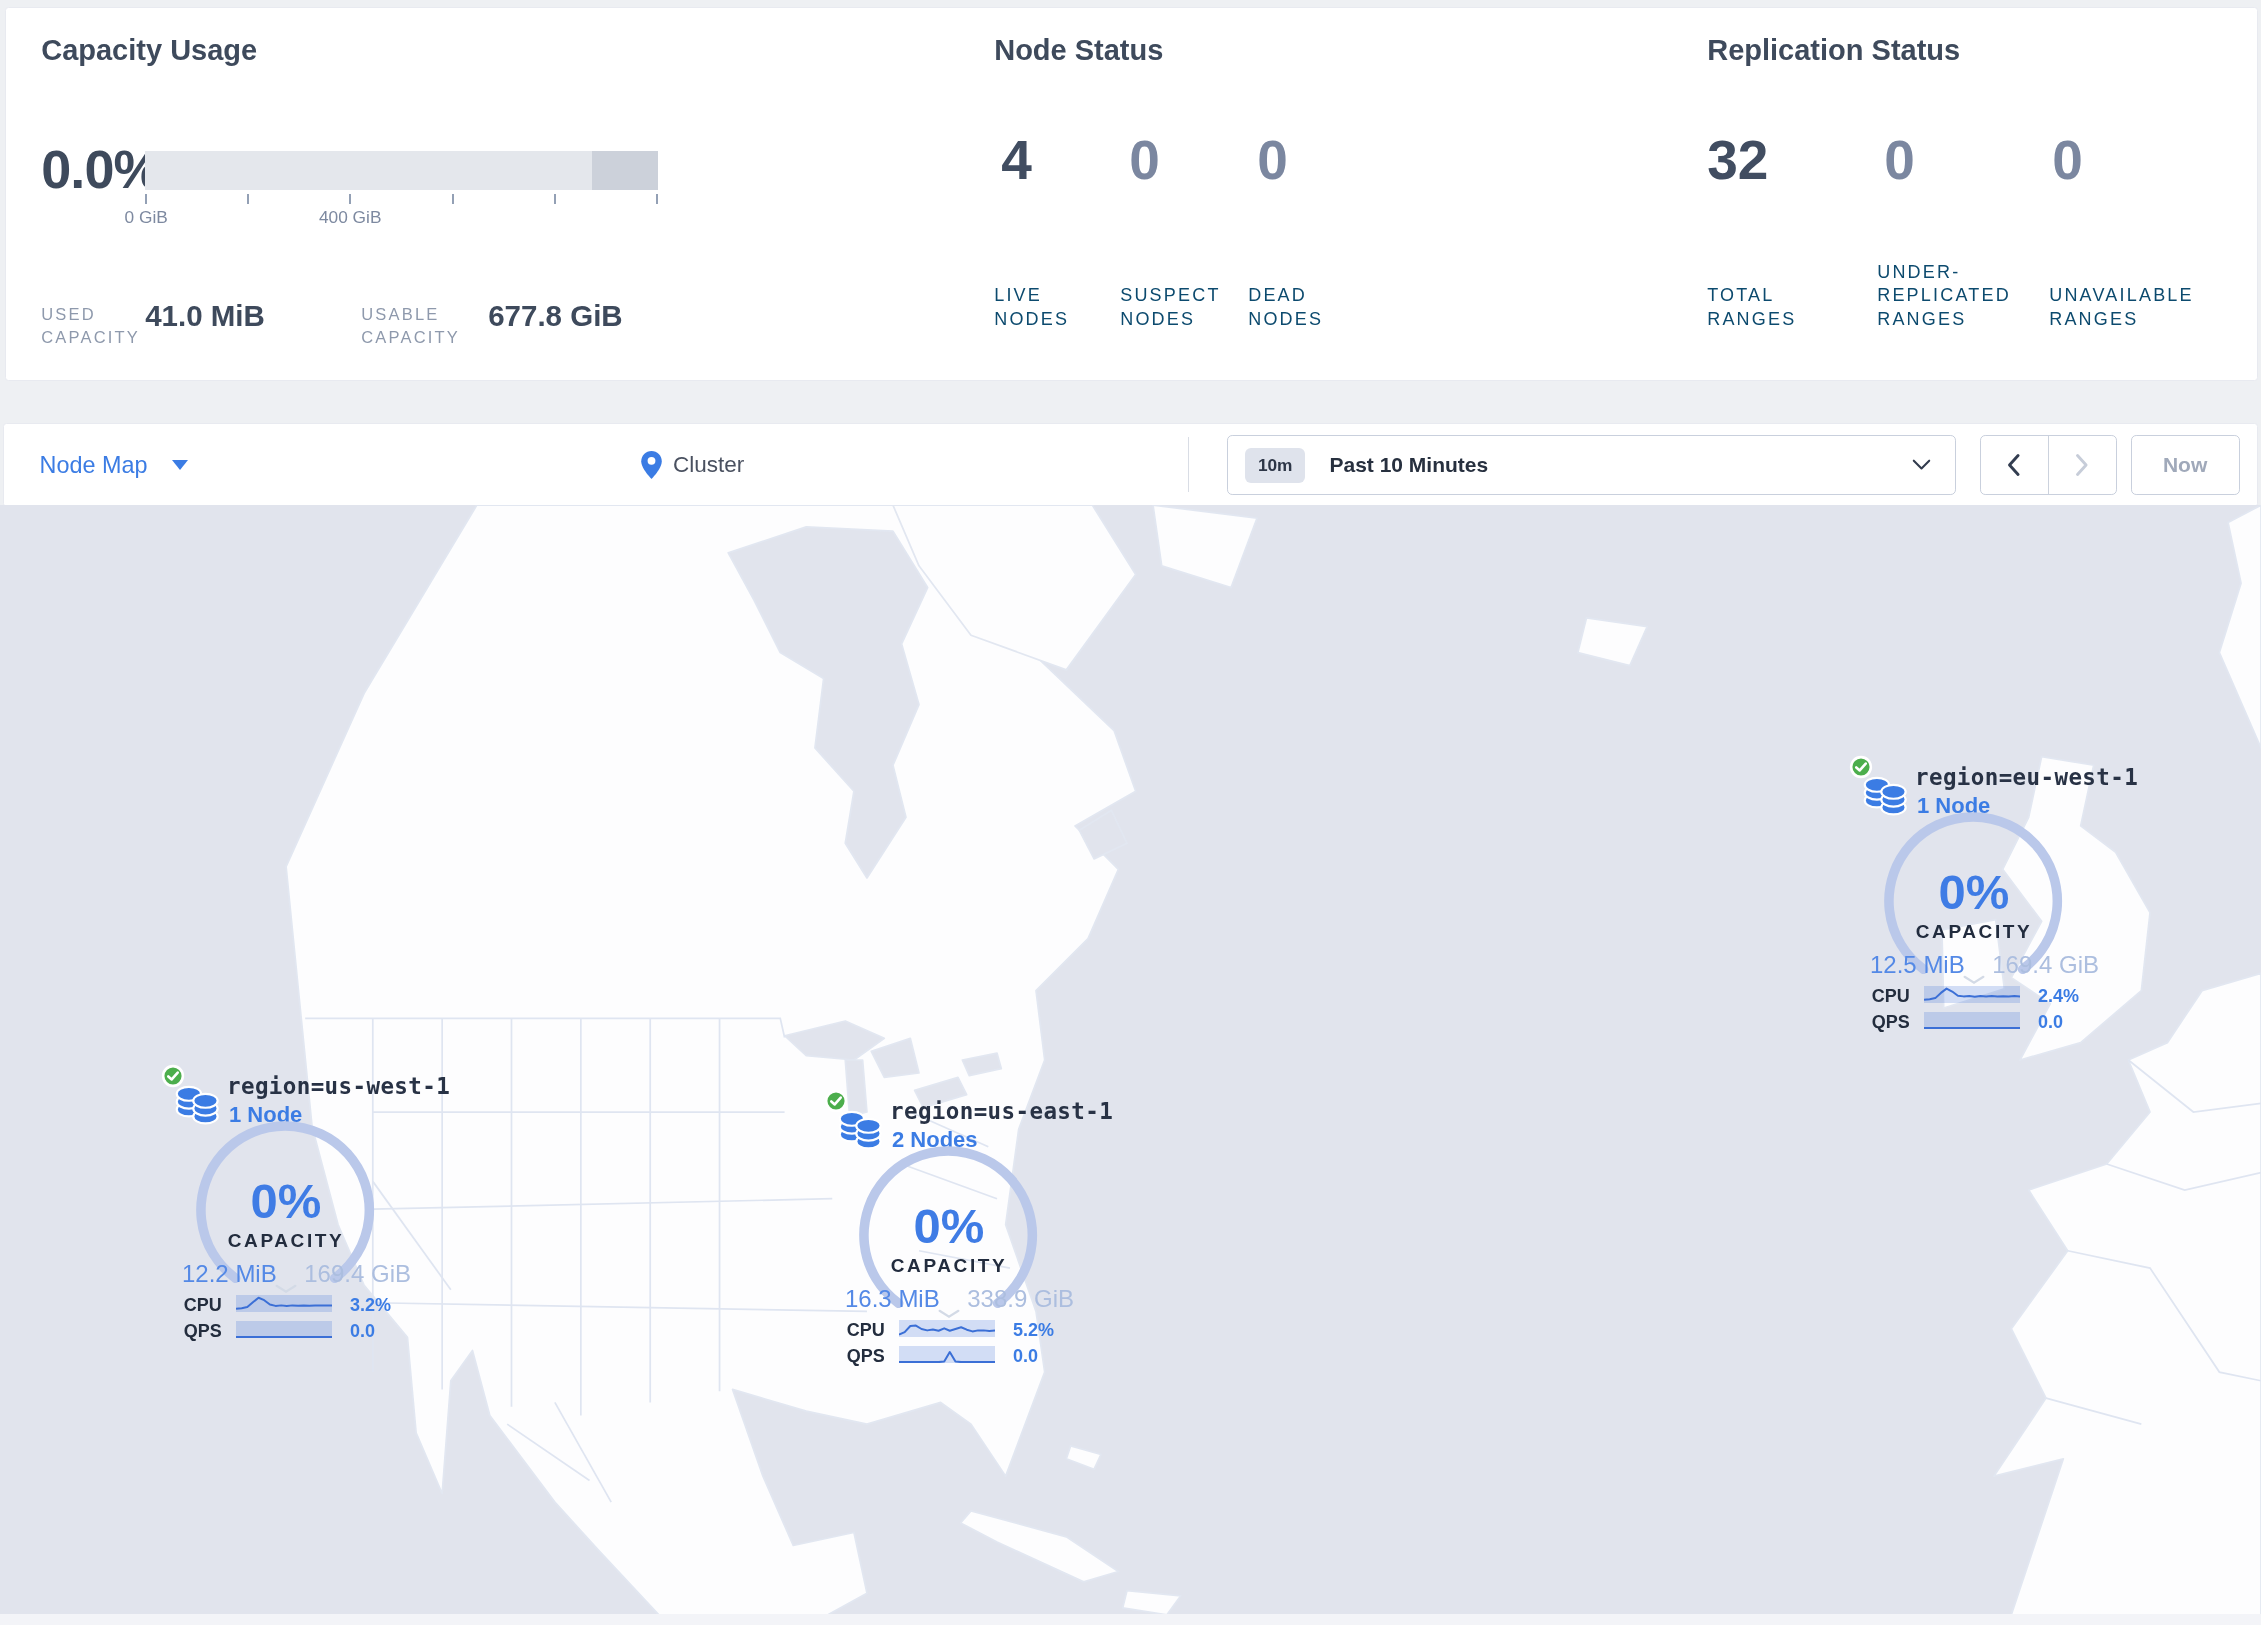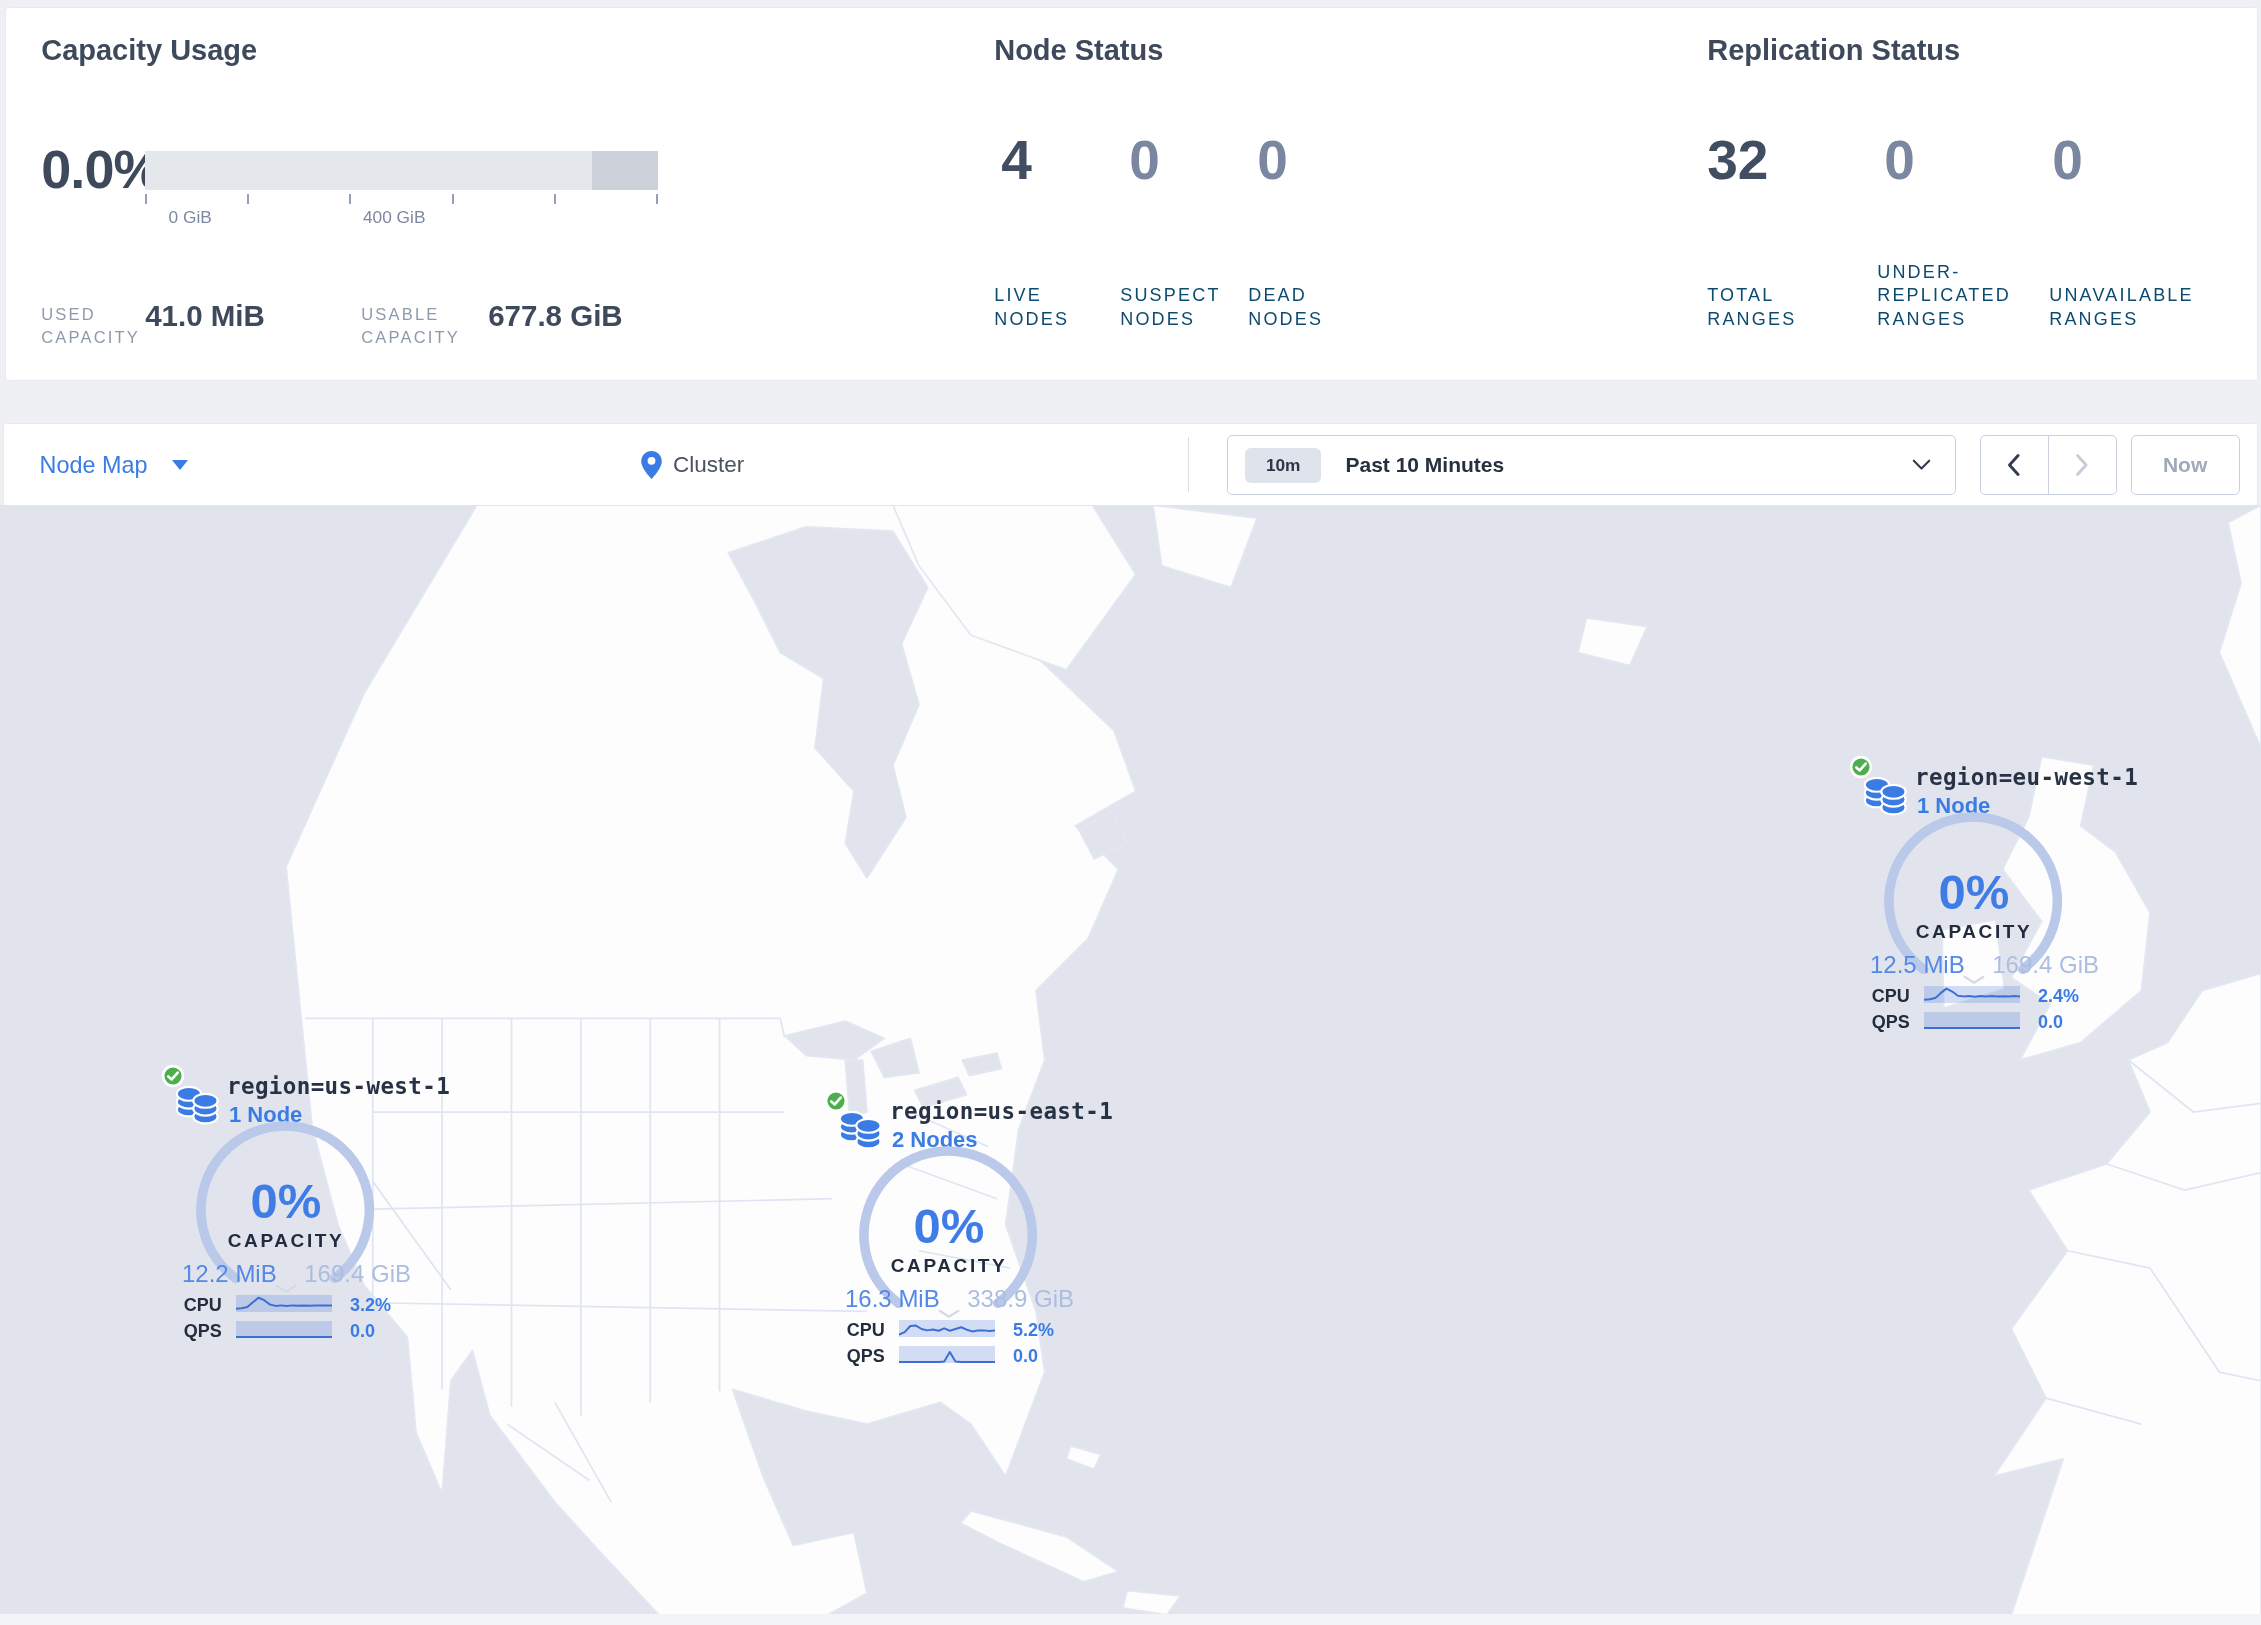--- a/index.html
+++ b/index.html
@@ -11,38 +11,38 @@
   }
   .card{position:absolute;background:#ffffff;border:0.9px solid #e8eaf0;border-radius:3.5px;}
 
   
   #summary{left:5.2px;top:7px;width:2251px;height:372px;}
   .panel-title{position:absolute;font-size:29px;font-weight:700;color:#3e4a5c;}
   .big-pct{position:absolute;font-size:54px;font-weight:700;color:#3e4a5c;letter-spacing:-0.9px;}
   #cap-bar{position:absolute;left:139px;top:143px;width:513px;height:39px;background:#e4e7ec;}
   #cap-bar .reserved{position:absolute;right:0;top:0;height:100%;width:13%;background:#ccd1da;}
   .tick{position:absolute;top:186px;width:1.7px;height:9.5px;background:#93a0b5;}
-  .tick-label{position:absolute;top:199px;font-size:17.3px;color:#7d89a0;transform:translateX(-50%);white-space:nowrap;margin-left:44px;}
+  .tick-label{position:absolute;top:199px;font-size:17.3px;color:#7d89a0;transform:translateX(-50%);white-space:nowrap;}
   .muted-label{position:absolute;font-size:16.5px;letter-spacing:2.2px;color:#8e99ac;white-space:pre-line;line-height:23.4px;margin-top:21px;}
   .cap-value{position:absolute;font-size:29.5px;font-weight:700;color:#3e4a5c;white-space:nowrap;}
   .stat-num{position:absolute;top:120px;font-size:55px;font-weight:600;color:#7b87a0;}
   .stat-num.hot{color:#414d61;}
   .stat-label{position:absolute;bottom:49px;font-size:18px;letter-spacing:2.2px;color:#0c4a6e;white-space:pre-line;line-height:23.4px;}
 
   
   #toolbar{left:2.6px;top:423px;width:2253px;height:82px;}
   #view-selector{position:absolute;left:36px;top:0;height:82px;display:flex;align-items:center;cursor:pointer;}
   #view-selector .lbl{font-size:23.4px;color:#3b7ce4;text-align:center;}
   .tri-down{width:0;height:0;border-left:8.7px solid transparent;border-right:8.7px solid transparent;border-top:10.4px solid #3b7ce4;margin-left:24px;}
   #breadcrumb{position:absolute;left:637px;top:0;height:82px;display:flex;align-items:center;gap:11.3px;cursor:pointer;}
   #breadcrumb .lbl{font-size:22.5px;font-weight:500;color:#4a5160;}
   #tb-divider{position:absolute;left:1184px;top:13px;width:1.7px;height:55px;background:#d9dde5;}
   #time-select{position:absolute;left:1223px;top:11.3px;width:729px;height:60px;border:1.7px solid #c9d0dd;border-radius:5.2px;box-sizing:border-box;
     display:flex;align-items:center;background:#fff;cursor:pointer;}
-  #time-badge{margin-left:17.3px;background:#dfe3ec;border-radius:6px;padding:7px 21px;font-size:17.3px;font-weight:700;color:#2d3647;}
+  #time-badge{margin-left:17.3px;background:#dfe3ec;border-radius:6px;padding:7px 13px;font-size:17.3px;font-weight:700;color:#2d3647;}
   #time-label{margin-left:24px;font-size:21px;font-weight:600;color:#27303f;flex:1;}
   #time-chevron{margin-right:22.5px;}
   #arrow-box{position:absolute;left:1976px;top:11.3px;width:137px;height:60px;border:1.7px solid #c9d0dd;border-radius:5.2px;box-sizing:border-box;background:#fff;display:flex;}
   .arrow-half{flex:1;display:flex;align-items:center;justify-content:center;cursor:pointer;}
   .arrow-half.prev{border-right:1.7px solid #ccd2dd;}
   #now-btn{position:absolute;left:2127px;top:11.3px;width:109px;height:60px;border:1.7px solid #c9d0dd;border-radius:5.2px;box-sizing:border-box;background:#fff;
     display:flex;align-items:center;justify-content:center;font-size:21px;font-weight:600;color:#a0a9ba;cursor:pointer;}
 
   
   #map{position:absolute;left:0;top:505px;width:2261px;height:1110px;background:#e1e4ed;}

